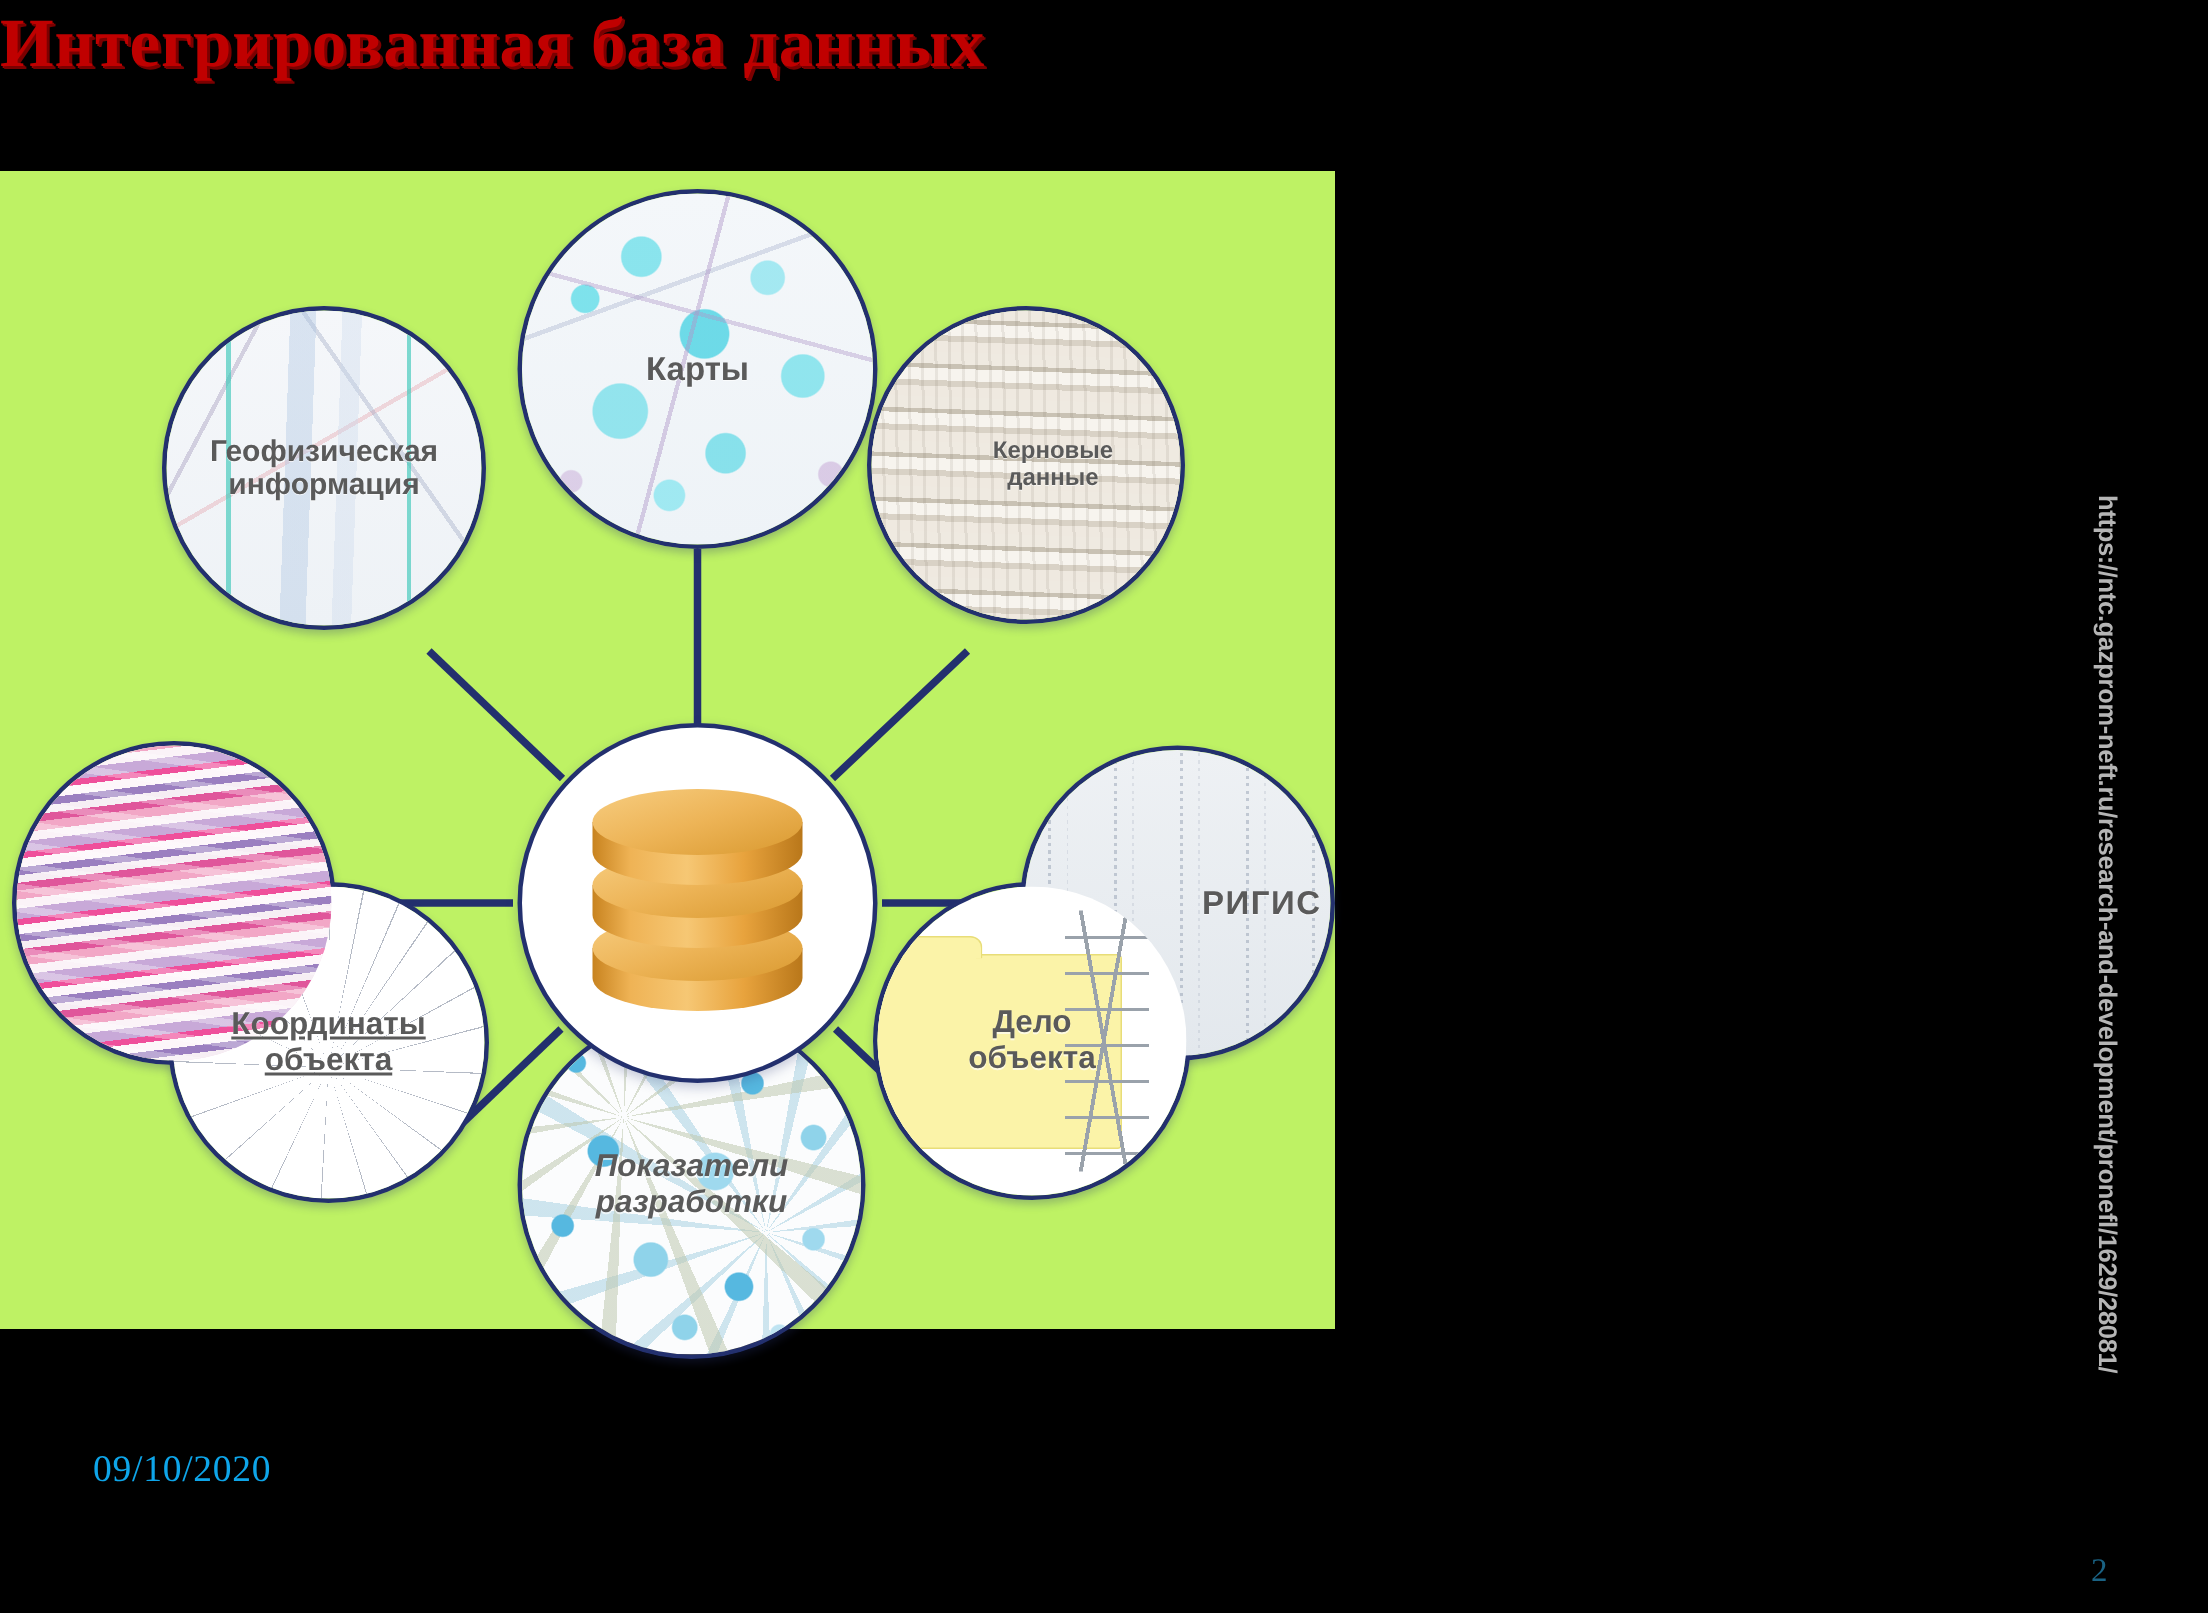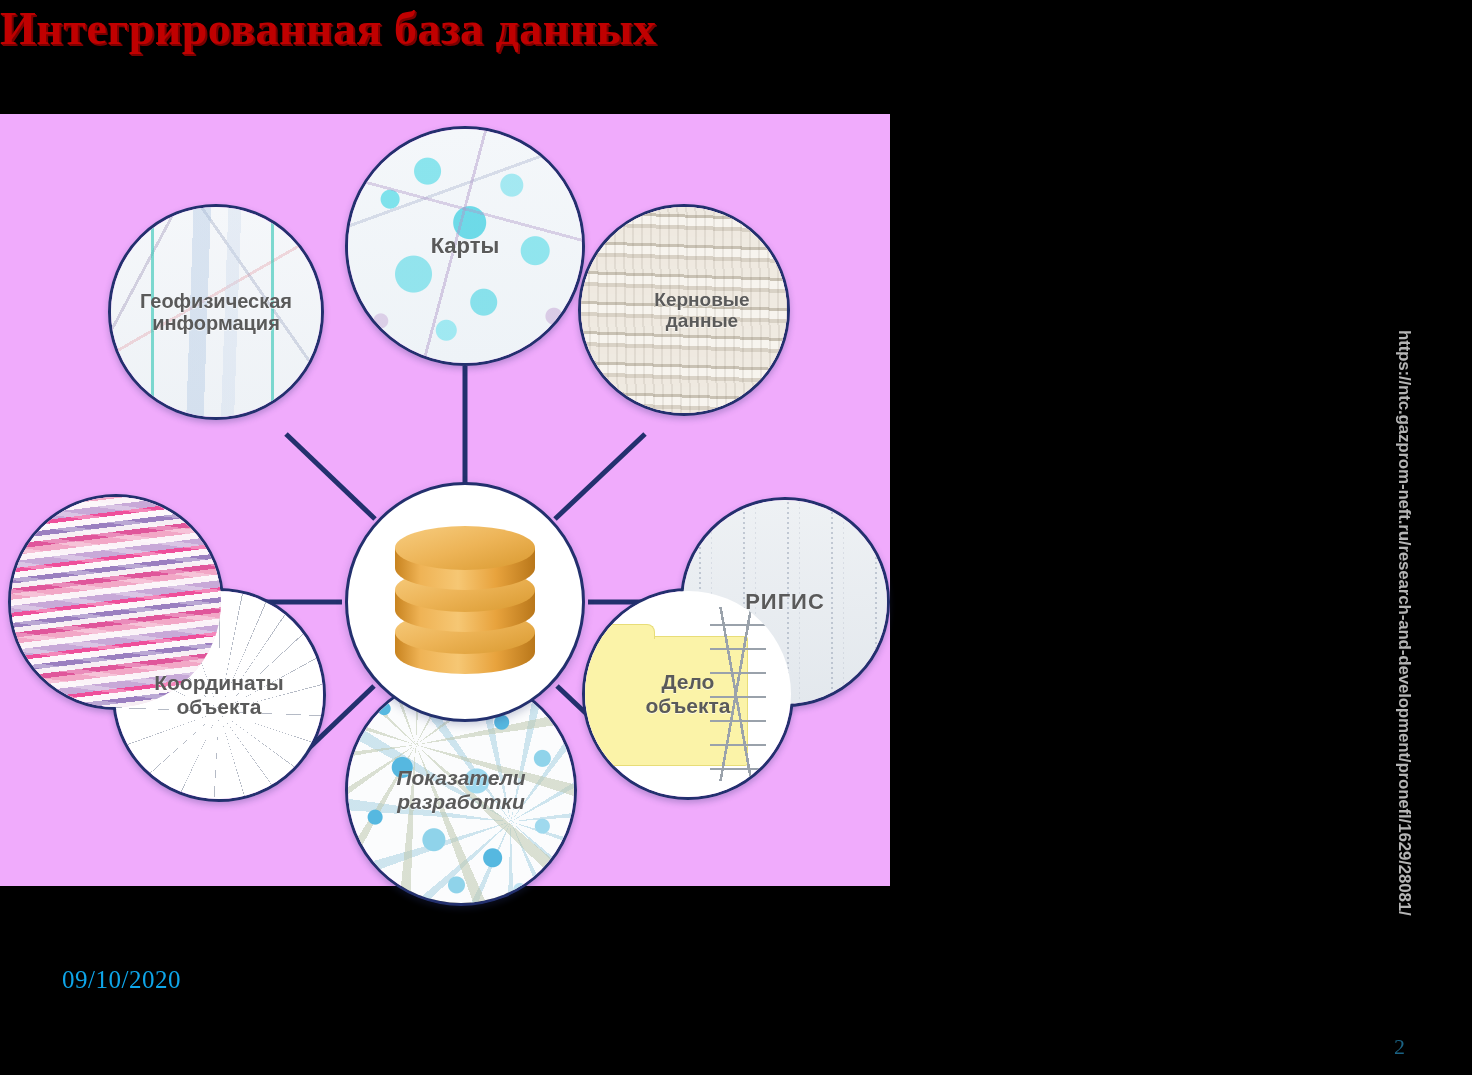--- a/index.html
+++ b/index.html
@@ -24,21 +24,21 @@
     color:#c00000;
     text-shadow:2px 2px 0 #7b0000, 1px 1px 0 #9a0000;
     white-space:nowrap;
   }
 
   
   #diagram-panel{
     position:absolute;
     left:0;top:114px;
     width:890px;height:772px;
-    background:#f0abfc;
+    background:#bef264;
   }
 
   #diagram-stage{
     position:absolute;
     left:0;top:0;width:890px;height:772px;
   }
   #spokes{position:absolute;left:0;top:0;width:890px;height:772px;}
 
   
   .node{
@@ -300,25 +300,25 @@
       </svg>
     </div>
 
     <div class="node" style="left:345px;top:12px;width:240px;height:240px;">
       <div class="tex tex-map"></div>
       <div class="label" style="font-size:22px;">Карты</div>
     </div>
 
     <div class="node" style="left:578px;top:90px;width:212px;height:212px;">
       <div class="tex tex-core"></div>
-      <div class="label" style="white-space:pre-line;font-size:19px;margin-left:36px;">Керновые
+      <div class="label" style="white-space:pre-line;font-size:16px;margin-left:36px;">Керновые
 данные</div>
     </div>
 
-    <div class="node" style="left:680px;top:383px;width:210px;height:210px;">
+    <div class="node" style="left:680px;top:383px;width:210px;height:210px;justify-content:flex-end;">
       <div class="tex tex-rigis"></div>
       <div class="label" style="font-size:22px;letter-spacing:1px;">РИГИС</div>
     </div>
 
     <div class="node" style="left:582px;top:474px;width:212px;height:212px;">
       <div class="tex tex-well">
         <div class="folder"></div>
         <div class="derrick"></div>
       </div>
       <div class="label" style="white-space:pre-line;font-size:21px;">Дело
@@ -326,21 +326,21 @@
     </div>
 
     <div class="node" style="left:345px;top:560px;width:232px;height:232px;font-style:italic;">
       <div class="tex tex-dev"></div>
       <div class="label" style="white-space:pre-line;font-size:21px;">Показатели
 разработки</div>
     </div>
 
     <div class="node" style="left:112px;top:474px;width:214px;height:214px;">
       <div class="tex tex-coord"></div>
-      <div class="label" style="white-space:pre-line;font-size:21px;">Координаты
+      <div class="label" style="white-space:pre-line;font-size:21px;text-decoration:underline;">Координаты
 объекта</div>
     </div>
 
     <div class="node" style="left:8px;top:380px;width:216px;height:216px;">
       <div class="tex tex-seis"></div>
     </div>
 
     <div class="node" style="left:108px;top:90px;width:216px;height:216px;">
       <div class="tex tex-geo"></div>
       <div class="label" style="white-space:pre-line;font-size:20px;">Геофизическая

